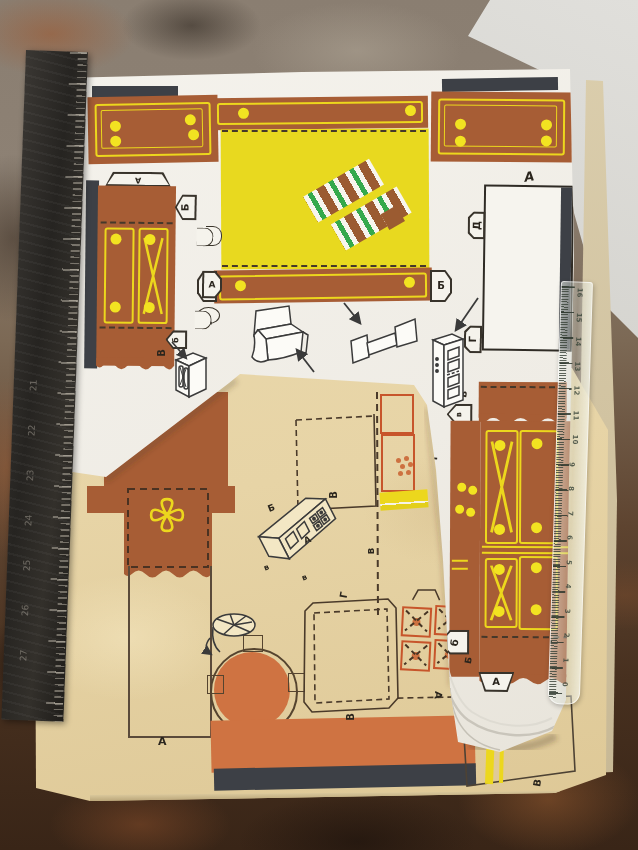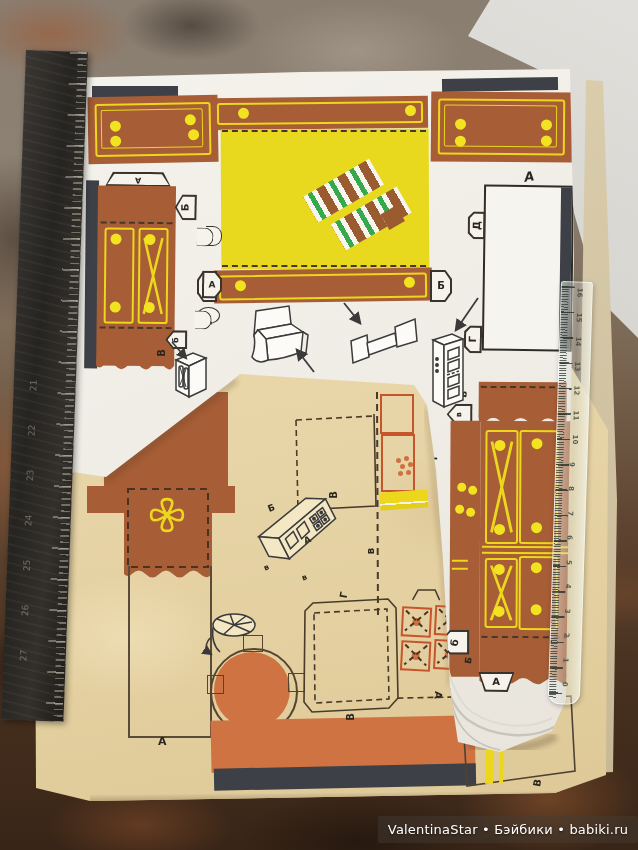--- a/index.html
+++ b/index.html
@@ -441,14 +441,13 @@
       <span class="rr-num" style="top: 226.5px;">7</span>
       <span class="rr-num" style="top: 251px;">6</span>
       <span class="rr-num" style="top: 275.5px;">5</span>
       <span class="rr-num" style="top: 300px;">4</span>
       <span class="rr-num" style="top: 324.5px;">3</span>
       <span class="rr-num" style="top: 349px;">2</span>
       <span class="rr-num" style="top: 373.5px;">1</span>
       <span class="rr-num" style="top: 398px;">0</span>
     </div>
 
-  <div class="abs watermark">ValentinaStar • Бэйбики • babiki.ru</div>
 </div>
 
 </body></html>

